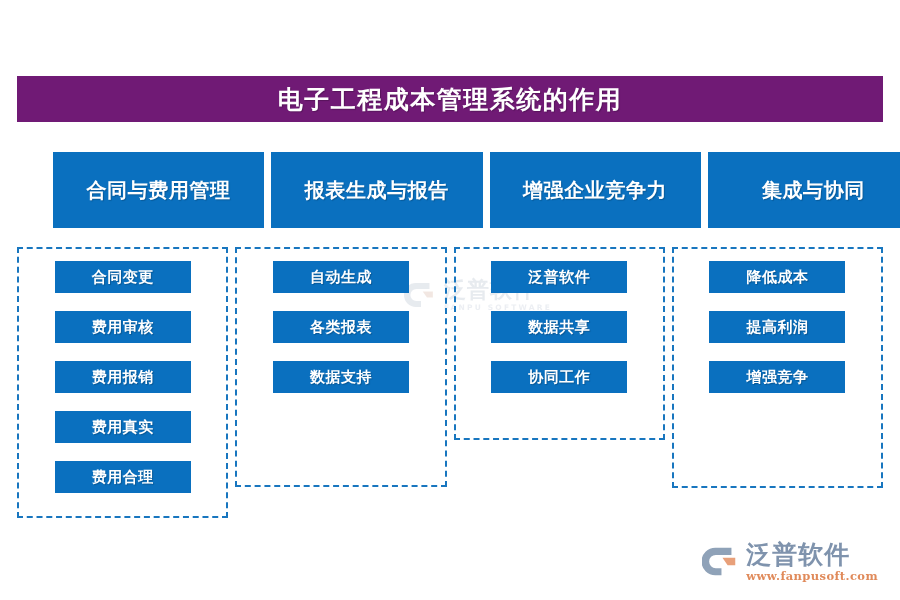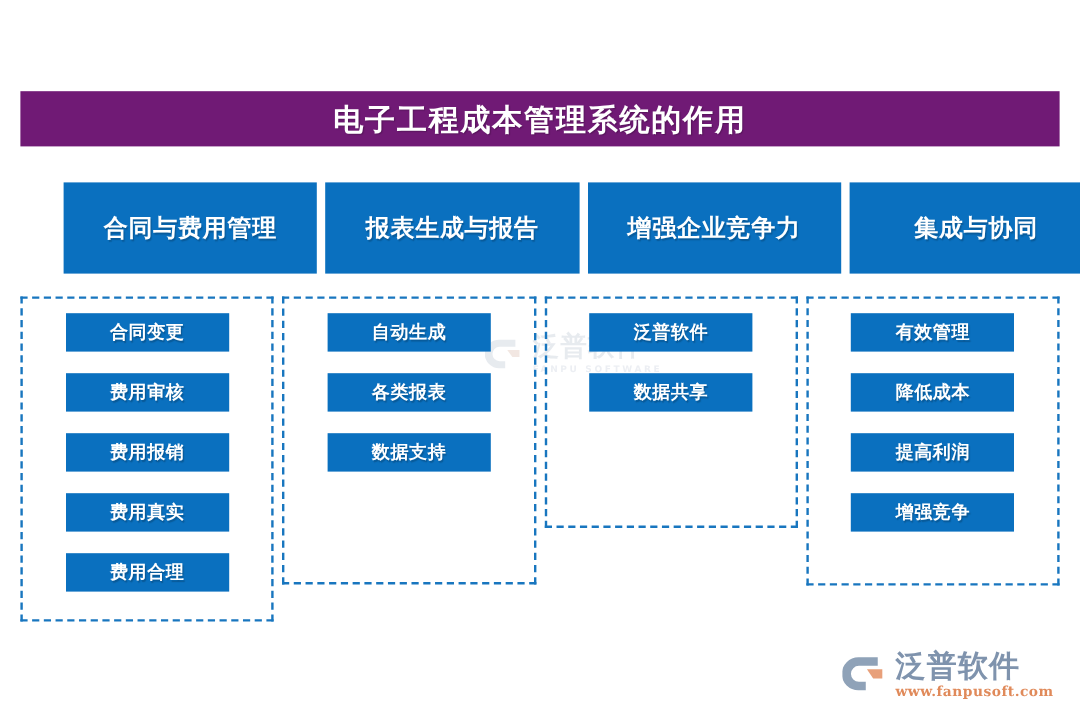--- a/index.html
+++ b/index.html
@@ -263,26 +263,26 @@
       </div>
     </div>
 
     <div class="column h-193">
       <div class="item-pill">
         <span>泛普软件</span>
       </div>
       <div class="item-pill">
         <span>数据共享</span>
       </div>
+      <div class="item-pill">
+        <span>协同工作</span>
+      </div>
     </div>
 
     <div class="column h-241">
-      <div class="item-pill">
-        <span>有效管理</span>
-      </div>
       <div class="item-pill">
         <span>降低成本</span>
       </div>
       <div class="item-pill">
         <span>提高利润</span>
       </div>
       <div class="item-pill">
         <span>增强竞争</span>
       </div>
     </div>

